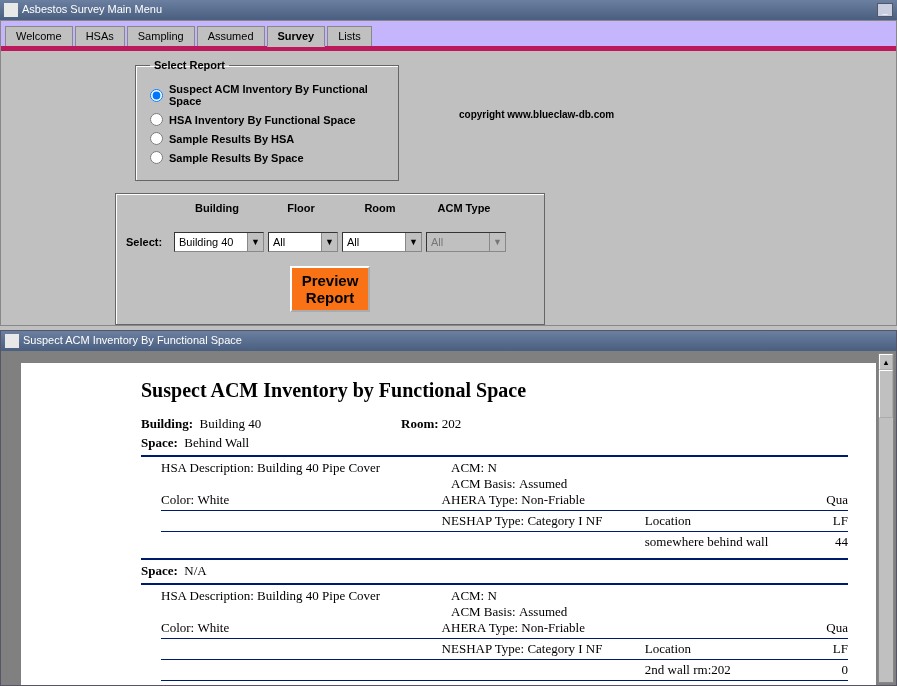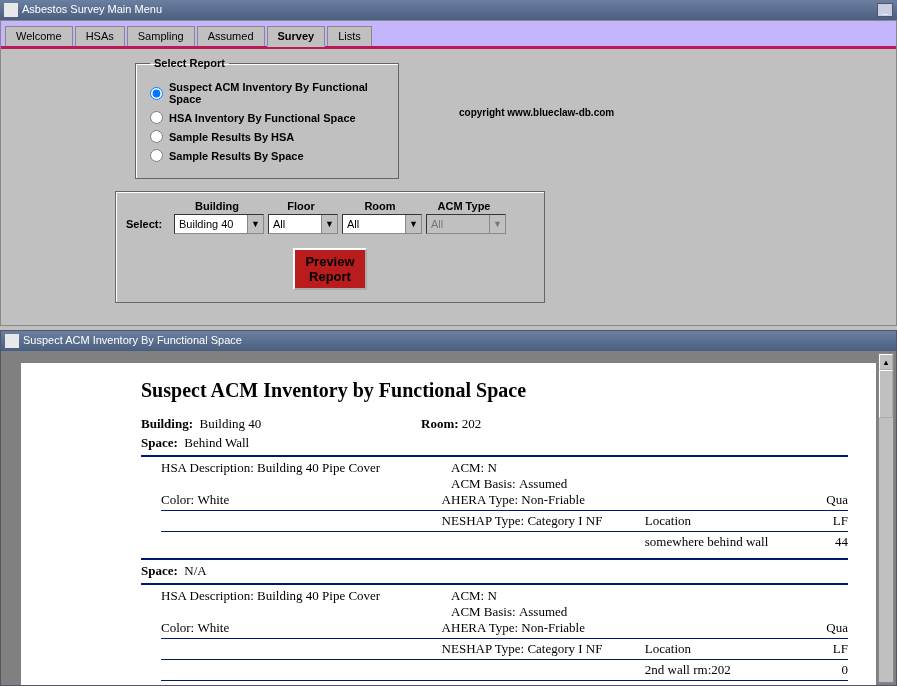--- a/index.html
+++ b/index.html
@@ -47,21 +47,21 @@
     position: relative;
     top: 1px;
   }
   .tab.active {
     background: #c0c0c0;
     font-weight: bold;
     z-index: 2;
     border-bottom: 1px solid #c0c0c0;
   }
   .tab-panel {
-    border-top: 3px solid #be185d;
+    border-top: 5px solid #be185d;
     padding: 8px 14px;
     height: calc(100% - 28px);
     position: relative;
   }
   fieldset.select-report {
     border: 1px solid #666;
     padding: 6px 14px 10px 14px;
     margin-left: 120px;
     width: 264px;
     font-size: 11px;
@@ -81,41 +81,41 @@
   }
   fieldset.select-panel {
     border: 1px solid #666;
     margin: 12px 0 0 100px;
     width: 430px;
     padding: 8px 10px 12px 10px;
     box-shadow: inset 1px 1px #fff;
   }
   .sel-headers { display:flex; gap:4px; margin-left:46px; font-weight:bold; font-size:11px;}
   .sel-headers > div { text-align:center; }
-  .sel-row { display:flex; align-items:center; gap:4px; margin-top:2px;}
+  .sel-row { display:flex; align-items:center; gap:4px; margin-top:18px;}
   .sel-row label { font-weight:bold; width:44px;}
   .combo {
     display:flex; align-items:center; background:#fff;
     border: 1px inset #888; height:20px; font-size:11px;
     padding-left:4px; justify-content:space-between;
   }
   .combo.disabled { background:#c0c0c0; color:#777;}
   .combo .arrow {
     width:16px; height:100%; border-left:1px solid #888;
     background:#c0c0c0; text-align:center; font-size:9px; line-height:18px;
   }
   .preview-btn {
     margin: 14px auto 0 auto;
     display:block;
     border: 2px outset #fff;
-    background:#b91c1c;
+    background:#f97316;
     padding: 4px 10px;
     font-weight:bold;
     font-family:inherit;
-    font-size:13px;
+    font-size:15px;
     cursor:pointer;
     white-space: pre-line;
     text-align:center;
   }
   
   .report-window {
     border:1px solid #556;
     margin-top:4px;
     height: 356px;
   }
@@ -129,21 +129,21 @@
   .report-page {
     background:#fff;
     height:100%;
     padding: 16px 28px 0 120px;
     font-family: "Times New Roman", Times, serif;
     font-size: 13px;
     color:#000;
     overflow:hidden;
   }
   .report-title { font-size:20px; font-weight:bold; margin:0 0 14px 0;}
-  .hdr-row { margin:3px 0;gap:20px;}
+  .hdr-row { margin:3px 0;}
   .hdr-row .lbl { font-weight:bold;}
   .sep { border-top:2px solid #001a6b; margin:4px 0 3px 0;}
   .thin-sep { border-top:1px solid #001a6b; margin:2px 0;}
   .indent1 { margin-left:20px;}
   .grid { display:flex; }
   .colA{width:290px;} .colB{width:210px;} .colC{width:150px;} .colD{width:60px;text-align:right;}
   .scrollbar-v {
     position:absolute; right:2px; top:2px; bottom:2px; width:16px;
     background:#c0c0c0; border:1px solid #888;
   }

